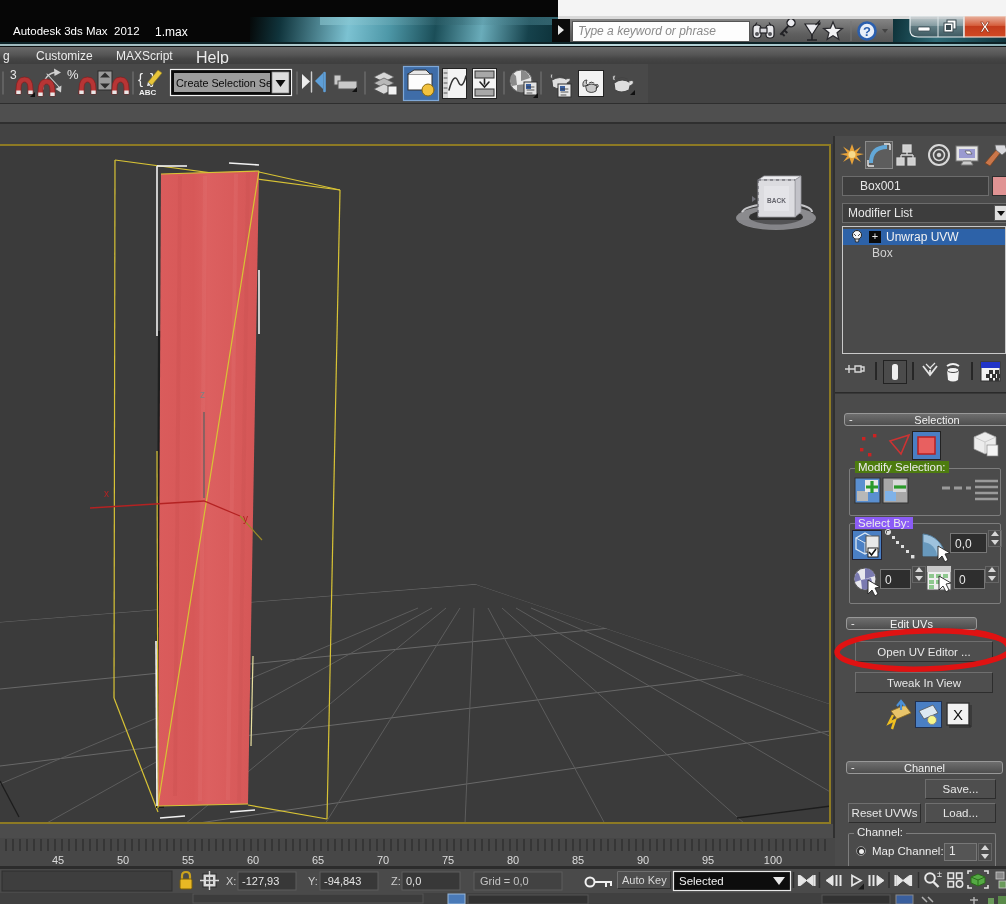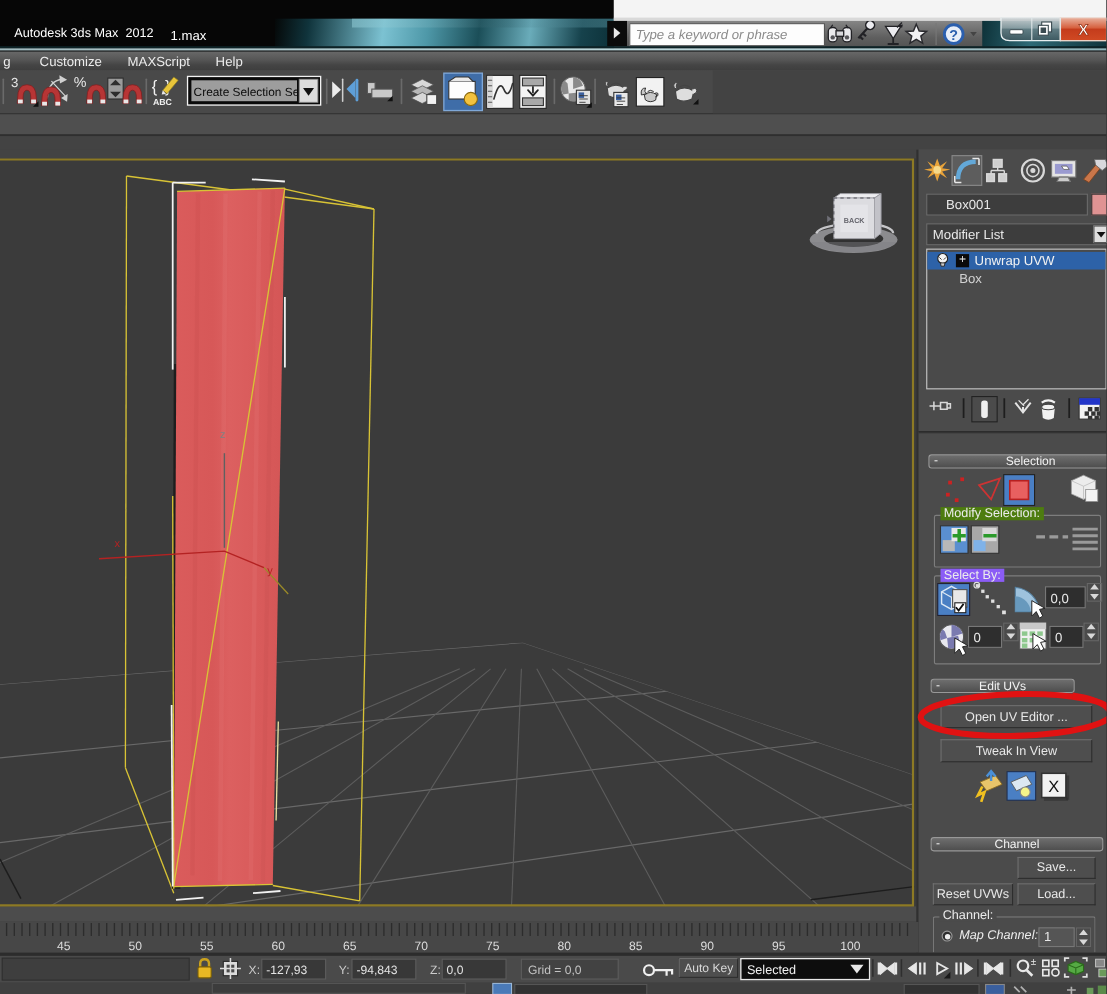--- a/index.html
+++ b/index.html
@@ -84,21 +84,21 @@
   <text x="85" y="16" font-size="14" font-weight="bold" fill="#fff" text-anchor="middle" stroke="#8a2a10" stroke-width="0.6">X</text>
 </svg>
 <div class="a" style="left:0;top:42px;width:1006px;height:2px;background:#0d2226;"></div>
 <div class="a" style="left:0;top:44px;width:1006px;height:1.5px;background:linear-gradient(90deg,#9fb9bd,#bcd8dc 60%,#8fb4ba);"></div>
 <div class="a" style="left:0;top:45.5px;width:1006px;height:1.5px;background:#101314;"></div>
 
 <div class="a" style="left:0;top:47px;width:1006px;height:17px;background:linear-gradient(#686868,#555 45%,#454545 70%,#3e3e3e);"></div>
 <div class="a" style="left:3px;top:49px;color:#ececec;font-size:12px;">g</div>
 <div class="a" style="left:36px;top:49px;color:#ececec;font-size:12px;">Customize</div>
 <div class="a" style="left:116px;top:49px;color:#ececec;font-size:12px;">MAXScript</div>
-<div class="a" style="left:196px;top:49px;color:#ececec;font-size:12px;">Help</div>
+<div class="a" style="left:196px;top:49px;color:#ececec;font-size:16px;">Help</div>
 
 <div class="a" style="left:0;top:64px;width:1006px;height:40px;background:#494949;border-bottom:1px solid #2e2e2e;"></div>
 <div class="a" style="left:648px;top:64px;width:358px;height:39px;background:#434343;"></div>
 <svg class="a" style="left:0;top:64px;" width="1006" height="40" viewBox="0 0 1006 40" id="tbsvg">
   <defs>
     <g id="magnet">
       <path d="M0 12 Q0 0 8.5 0 Q17 0 17 12 L17 17 L12 17 L12 12 Q12 5 8.5 5 Q5 5 5 12 L5 17 L0 17 Z" fill="#b73535" stroke="#7d1f1f" stroke-width="0.7"></path>
       <rect x="0.3" y="13.5" width="4.4" height="3.5" fill="#e8e8e8"></rect>
           <rect x="12.3" y="13.5" width="4.4" height="3.5" fill="#e8e8e8"></rect>
     </g>
@@ -512,21 +512,21 @@
 
   <div class="a rh" style="left:11px;top:625px;width:157px;">Channel</div>
   <div class="a" style="left:16px;top:627px;width:9px;height:9px;color:#f0f0f0;font-size:11px;line-height:8px;">-</div>
   <div class="a btn" style="left:13px;top:667px;width:73px;height:20px;line-height:19px;">Reset UVWs</div>
   <div class="a btn" style="left:90px;top:643px;width:71px;height:20px;line-height:19px;">Save...</div>
   <div class="a btn" style="left:90px;top:667px;width:71px;height:20px;line-height:19px;">Load...</div>
   <div class="a" style="left:13px;top:697px;width:148px;height:33px;border:1px solid #7d7d7d;border-bottom:none;border-radius:2px 2px 0 0;"></div>
   <div class="a" style="left:19px;top:690px;background:#4b4b4b;padding:0 3px;color:#ececec;font-size:11.5px;">Channel:</div>
   <div class="a" style="left:21px;top:710px;width:10px;height:10px;border-radius:50%;background:#2e2e2e;border:1px solid #999;"></div>
   <div class="a" style="left:24px;top:713px;width:5px;height:5px;border-radius:50%;background:#ededed;"></div>
-  <div class="a" style="left:37px;top:709px;color:#ececec;font-size:11.5px;font-style:italic;">Map Channel:</div>
+  <div class="a" style="left:37px;top:709px;color:#ececec;font-size:11.5px;">Map Channel:</div>
   <div class="a" style="left:109px;top:707px;width:33px;height:18px;background:#555;border:1px solid #777;color:#e8e8e8;font-size:12px;padding-left:4px;">1</div>
   <svg class="a" style="left:143px;top:707px;" width="14" height="18" viewBox="0 0 14 18">
     <rect x="0.5" y="0.5" width="13" height="17" fill="none" stroke="#666"></rect>
     <path d="M3 7 l8 0 l-4 -5 Z" fill="#d8d8d8"></path>
         <path d="M3 11 l8 0 l-4 5 Z" fill="#d8d8d8"></path>
   </svg>
 
   <svg class="a" style="left:0;top:488px;width:173px;height:50px;overflow:visible;" viewBox="0 0 173 50">
     <ellipse cx="89" cy="26" rx="87" ry="19" fill="none" stroke="#e01212" stroke-width="5.5" transform="rotate(-1.5 89 26)"></ellipse>
     <path d="M140 8 Q168 12 173 22" fill="none" stroke="#e01212" stroke-width="5"></path>

